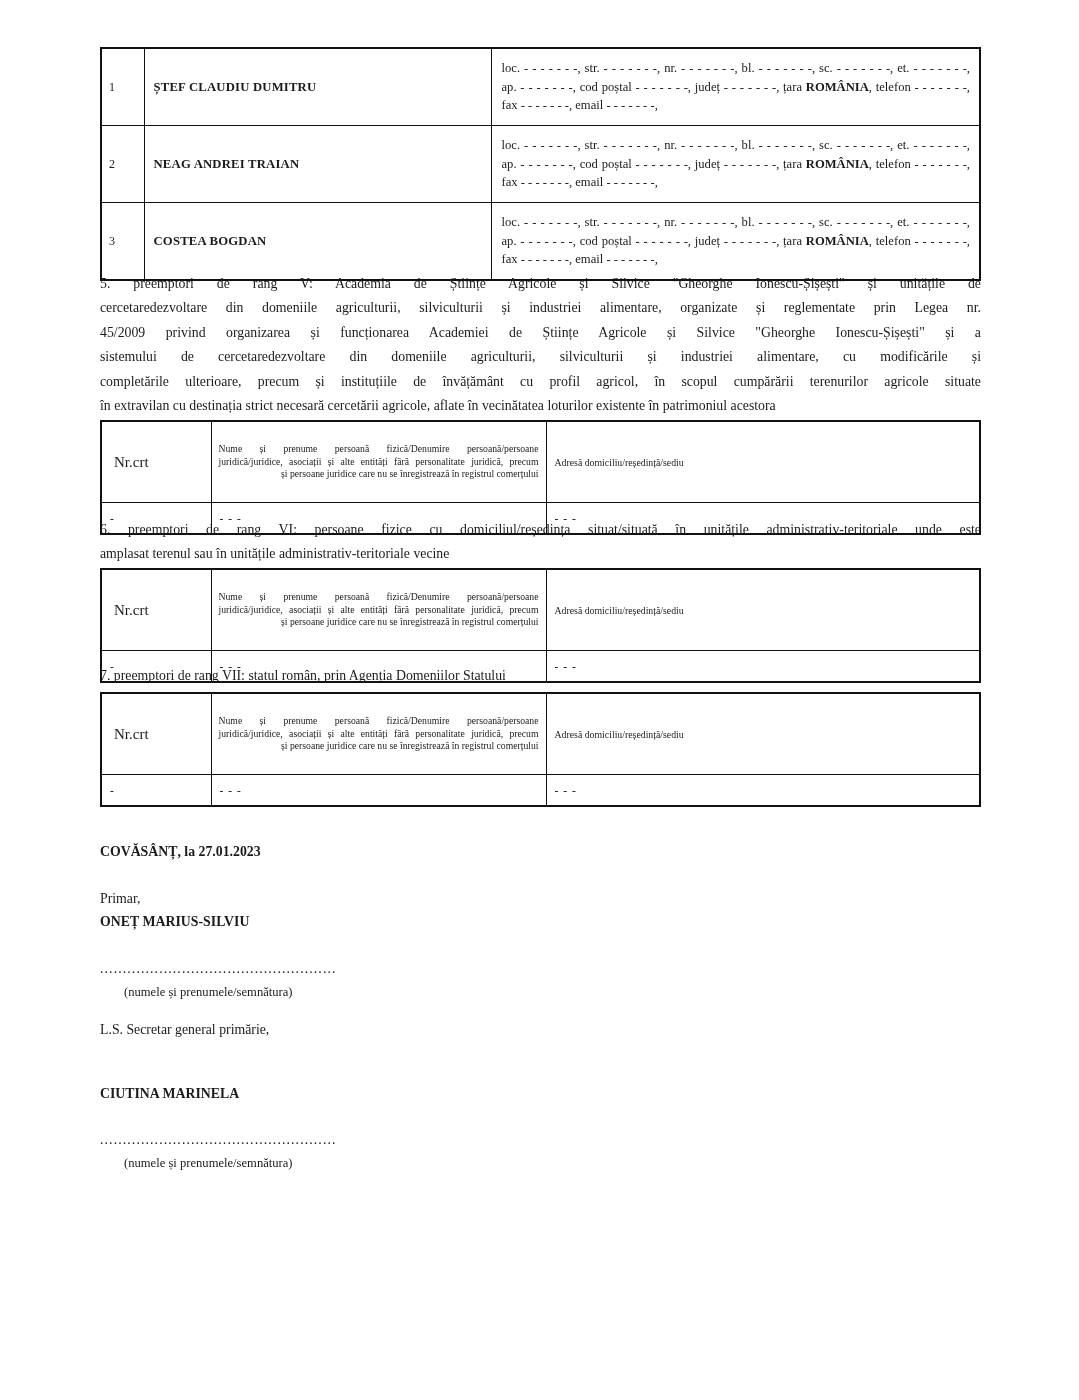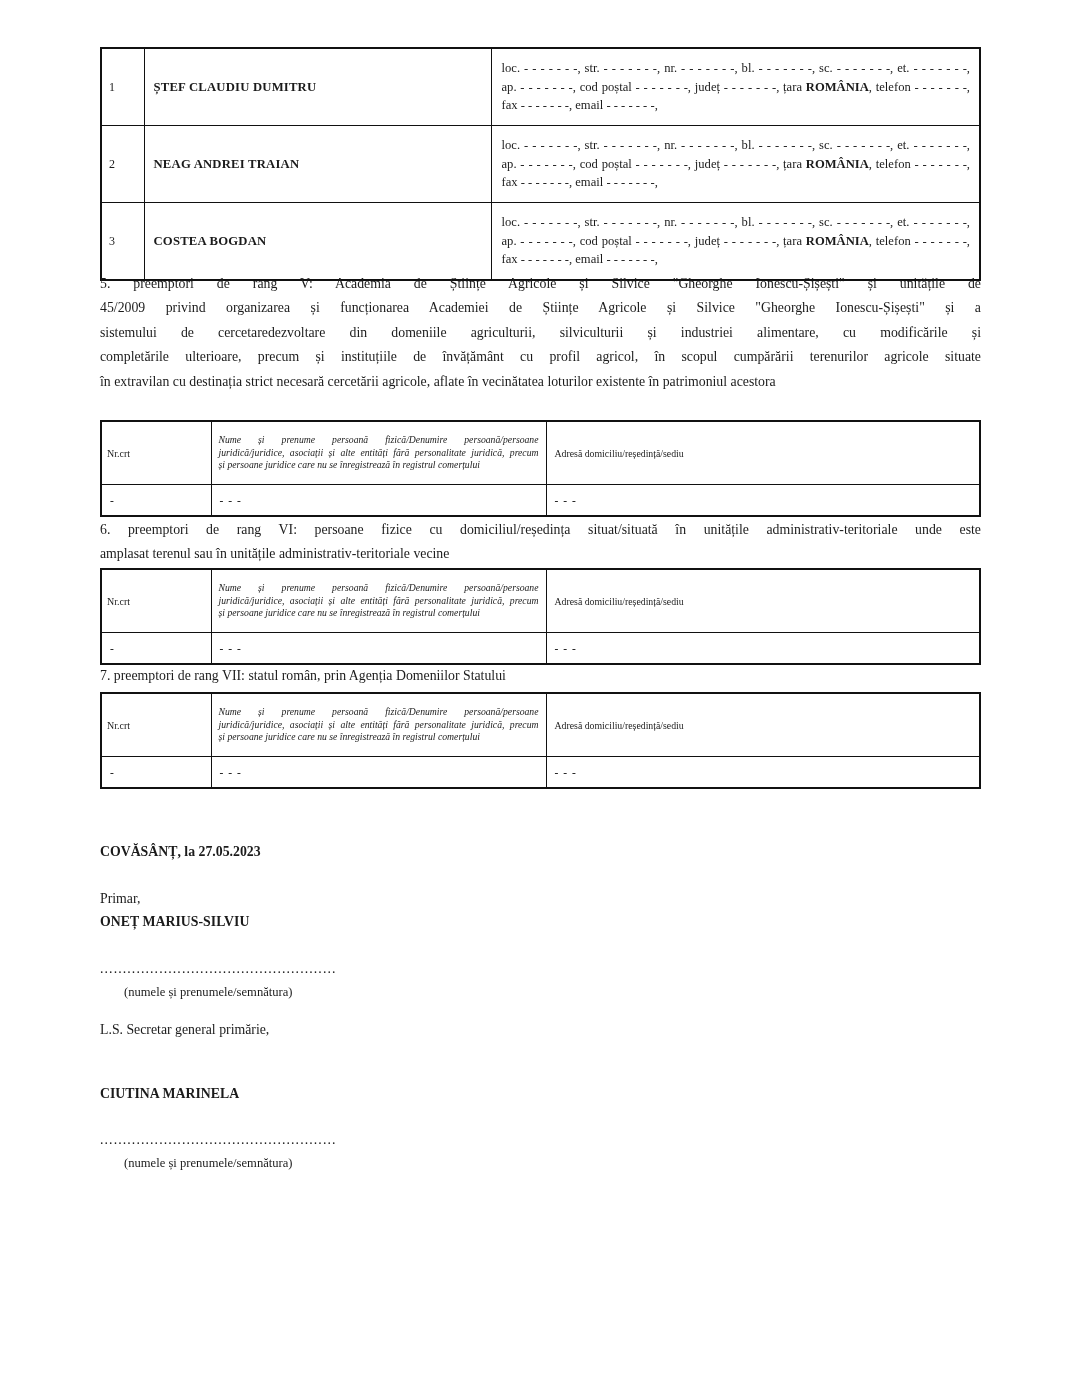--- a/index.html
+++ b/index.html
@@ -17,24 +17,24 @@
 
   .owners { position: absolute; left: 100px; top: 47px; }
   .owners td { height: 66px; border-radius: 31px; }
   .owners td.nr   { font-size: 12px; padding-left: 7px; }
   .owners td.name { font-size: 12.7px; font-weight: bold; padding-left: 9px; letter-spacing: .2px; }
   .owners td.addr { padding: 5px 9px 5px 10px; }
   .addr-line { font-size: 12.6px; line-height: 18.6px; }
   .jl { text-align: justify; text-align-last: justify; }
   .b { font-weight: bold; }
 
-  .small td.nrcrt    { font-size: 10px; padding-left: 5px; }
-  .small td.namehead { padding: 10px 7px; vertical-align: middle; font-style: italic; }
+  .small td.nrcrt    { font-size: 15px; padding-left: 12px; }
+  .small td.namehead { padding: 19px 7px; vertical-align: middle; }
   .small td.addrhead { font-size: 9.8px; padding-left: 8px; }
-  .small .hl { font-size: 9.7px; line-height: 12.6px; }
+  .small .hl { font-size: 9.7px; line-height: 12.6px; text-align: right; }
   .small tr.head td { height: 42px; }
   .small tr.data td { height: 28px; font-size: 11.5px; padding-left: 8px; letter-spacing: 1px; }
 
   .tableV   { position: absolute; left: 100px; top: 420px; }
   .tableVI  { position: absolute; left: 100px; top: 568px; }
   .tableVII { position: absolute; left: 100px; top: 692px; }
 
   
   .para { position: absolute; left: 100px; width: 881px; }
   .pline { font-size: 13.8px; line-height: 24.4px; }
@@ -94,20 +94,21 @@
           <div class="addr-line jl">loc. - - - - - - -, str. - - - - - - -, nr. - - - - - - -, bl. - - - - - - -, sc. - - - - - - -, et. - - - - - - -,</div>
           <div class="addr-line jl"><span>ap. - - - - - - -, cod poștal - - - - - - -, județ - - - - - - -, țara </span><span class="b">ROMÂNIA</span><span>, telefon - - - - - - -,</span></div>
           <div class="addr-line">fax - - - - - - -, email - - - - - - -,</div>
         </td>
       </tr>
     </tbody>
   </table>
 
   <div class="para sec5">
     <div class="pline jl">5. preemptori de rang V: Academia de Științe Agricole și Silvice "Gheorghe Ionescu-Șișești" și unitățile de</div>
+    <div class="pline jl">cercetaredezvoltare din domeniile agriculturii, silviculturii și industriei alimentare, organizate și reglementate prin Legea nr.</div>
     <div class="pline jl">45/2009 privind organizarea și funcționarea Academiei de Științe Agricole și Silvice "Gheorghe Ionescu-Șișești" și a</div>
     <div class="pline jl">sistemului de cercetaredezvoltare din domeniile agriculturii, silviculturii și industriei alimentare, cu modificările și</div>
     <div class="pline jl">completările ulterioare, precum și instituțiile de învățământ cu profil agricol, în scopul cumpărării terenurilor agricole situate</div>
     <div class="pline">în extravilan cu destinația strict necesară cercetării agricole, aflate în vecinătatea loturilor existente în patrimoniul acestora</div>
   </div>
 
   <table class="tbl small tableV">
     <colgroup>
         <col style="width:110px">
         <col style="width:335px">
@@ -181,21 +182,21 @@
         <td class="addrhead">Adresă domiciliu/reședință/sediu</td>
       </tr>
       <tr class="data">
         <td>-</td>
         <td>- - -</td>
         <td>- - -</td>
       </tr>
     </tbody>
   </table>
 
-  <div class="fline bold place-date">COVĂSÂNȚ, la 27.05.2023</div>
+  <div class="fline bold place-date">COVĂSÂNȚ, la 27.01.2023</div>
 
   <div class="fline role1">Primar,</div>
   <div class="fline bold name1">ONEȚ MARIUS-SILVIU</div>
   <div class="fline dots dots1">....................................................</div>
   <div class="fline cap cap1">(numele și prenumele/semnătura)</div>
 
   <div class="fline role2">L.S. Secretar general primărie,</div>
   <div class="fline bold name2">CIUTINA MARINELA</div>
   <div class="fline dots dots2">....................................................</div>
   <div class="fline cap cap2">(numele și prenumele/semnătura)</div>

